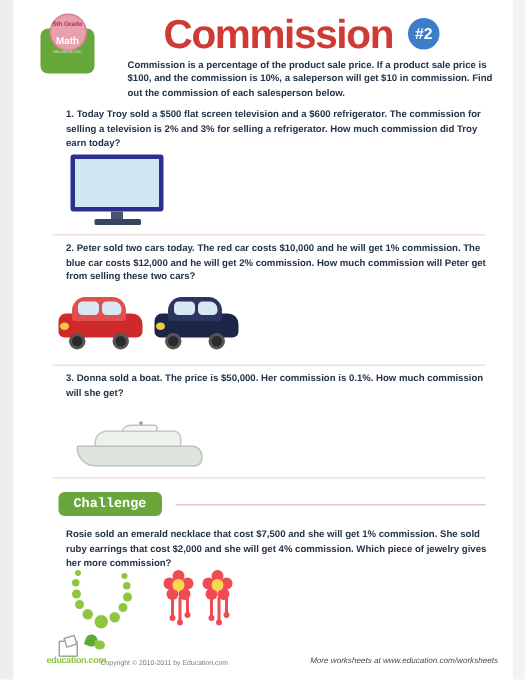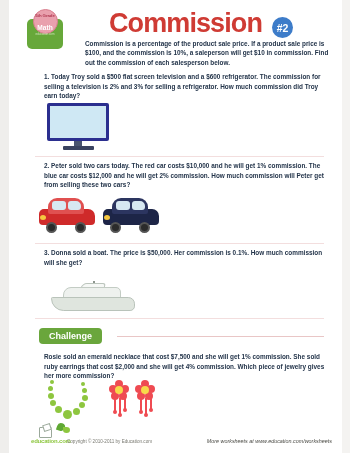--- a/index.html
+++ b/index.html
@@ -84,21 +84,21 @@
     font-size: 3px;
     color: #cbe3b4;
     letter-spacing: -0.05px;
   }
 
   .title-wrap {
     position: absolute;
     left: 100px;
     top: 8px;
     display: flex;
-    align-items: flex-end;
+    align-items: flex-start;
   }
   .title {
     font-size: 27px;
     font-weight: bold;
     color: #cf3b34;
     letter-spacing: -0.9px;
     line-height: 30px;
   }
   .title-num {
     width: 21px;
@@ -287,20 +287,21 @@
     width: 2px; height: 8px;
     background: #8d968e;
   }
 
   
   .challenge-head {
     position: absolute;
     left: 30px; right: 18px;
     top: 328px;
     height: 16px;
+    font-family: Liberation Mono, monospace;
   }
   .challenge-pill {
     position: absolute;
     left: 0; top: 0;
     background: #6aa63c;
     color: #ffffff;
     font-size: 9px;
     font-weight: bold;
     padding: 3px 10px 3px 10px;
     border-radius: 4px;

